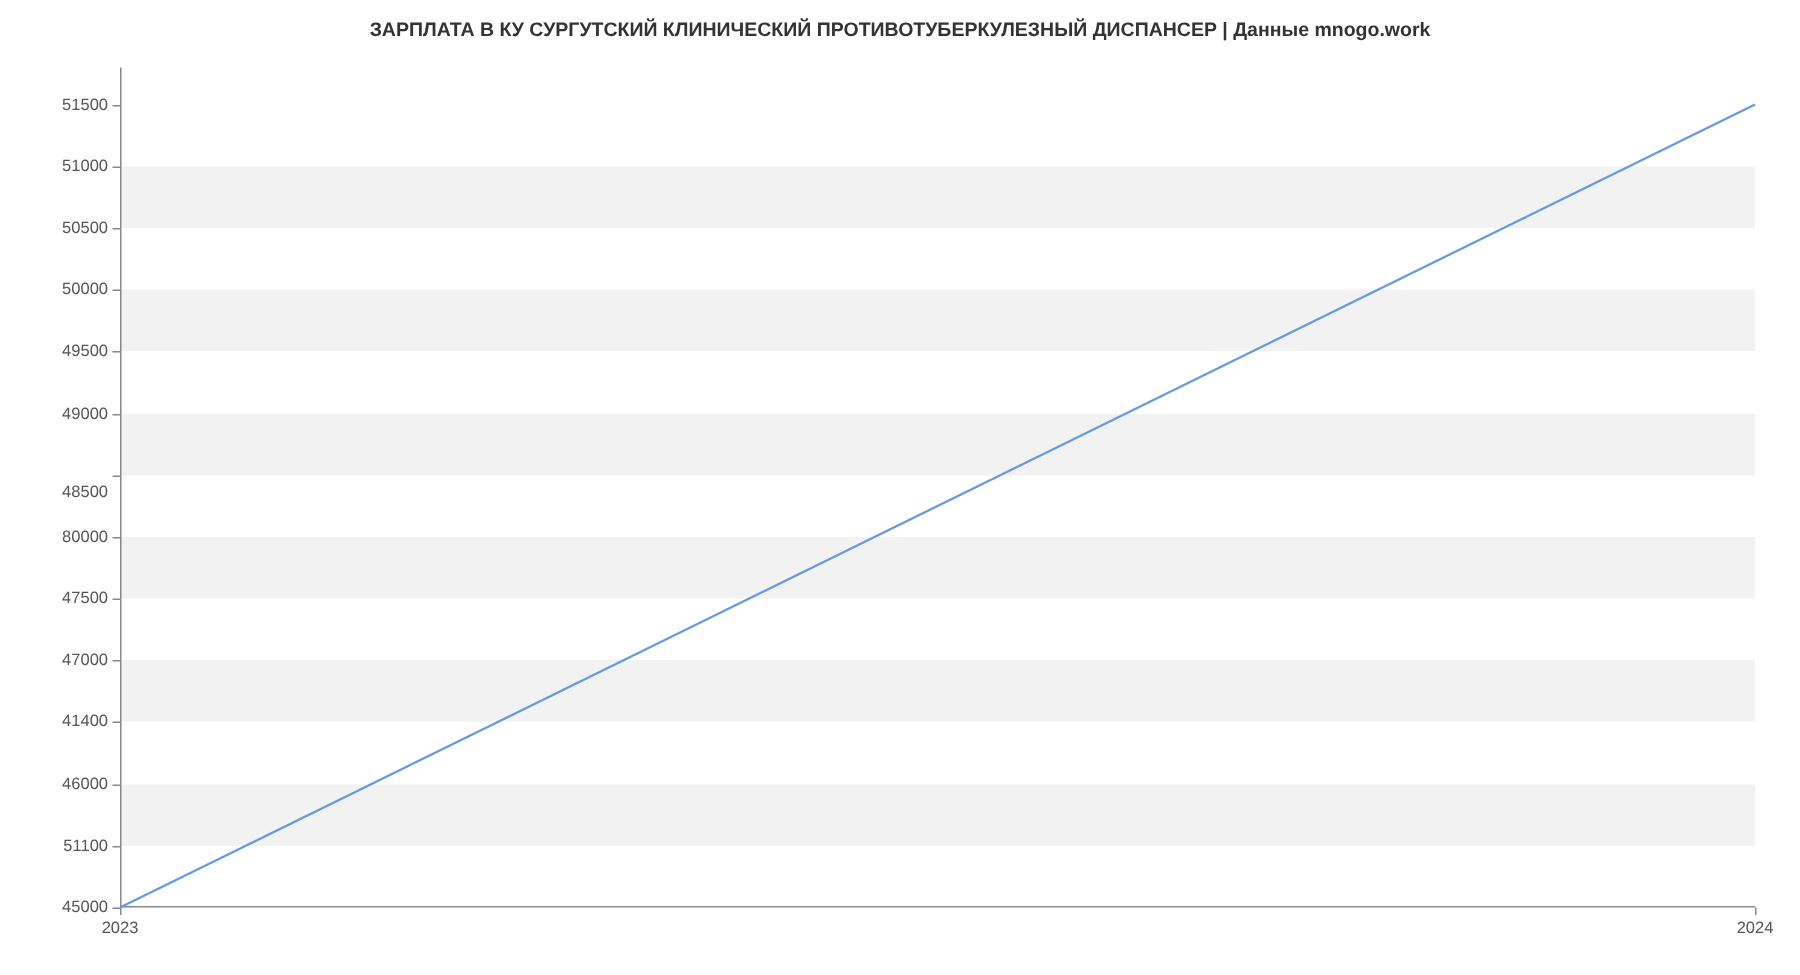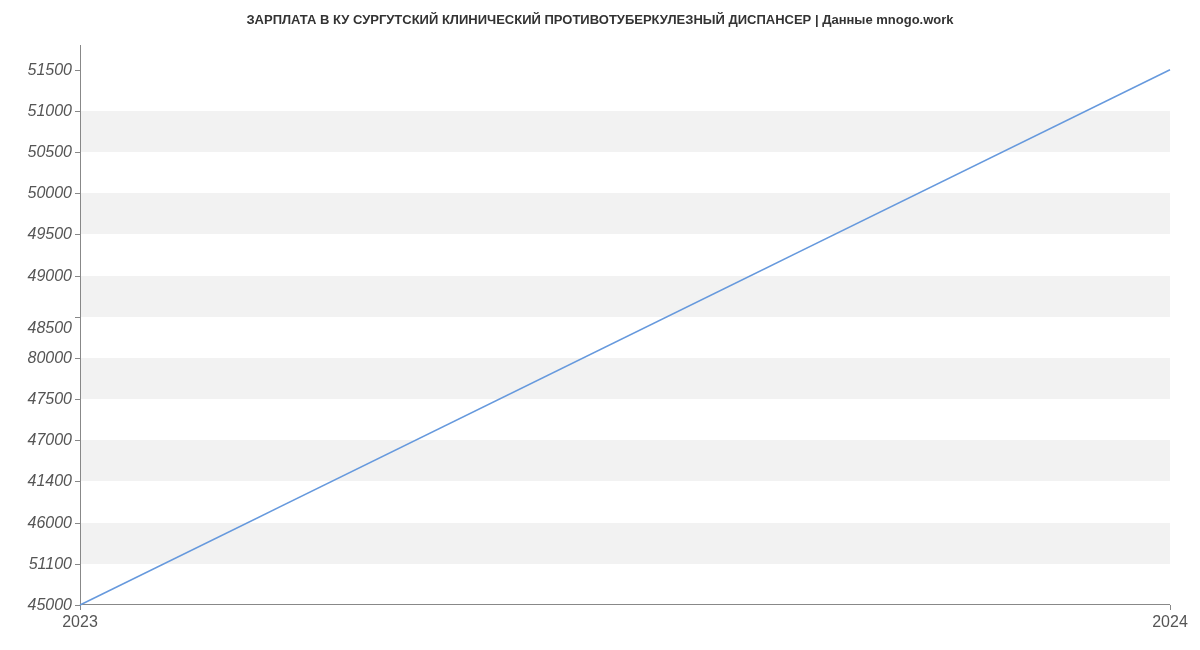--- a/index.html
+++ b/index.html
@@ -48,38 +48,37 @@
     .axis-line-bottom {
       position: absolute;
       left: 0; bottom: 0;
       width: 100%; height: 1px;
       background: #888;
     }
     .y-tick-label {
       position: absolute;
       right: 100%;
       margin-right: 8px;
-      font-size: 16px;
+      font-size: 11px;
       color: #555;
       transform: translateY(-50%);
       white-space: nowrap;
-      font-style: italic;
     }
     .y-tick-mark {
       position: absolute;
       left: -5px;
       width: 5px;
       height: 1px;
       background: #888;
     }
     .x-tick-label {
       position: absolute;
       top: 100%;
       margin-top: 8px;
-      font-size: 16px;
+      font-size: 11px;
       color: #555;
       transform: translateX(-50%);
       white-space: nowrap;
     }
     .x-tick-mark {
       position: absolute;
       bottom: -5px;
       width: 1px;
       height: 5px;
       background: #888;

